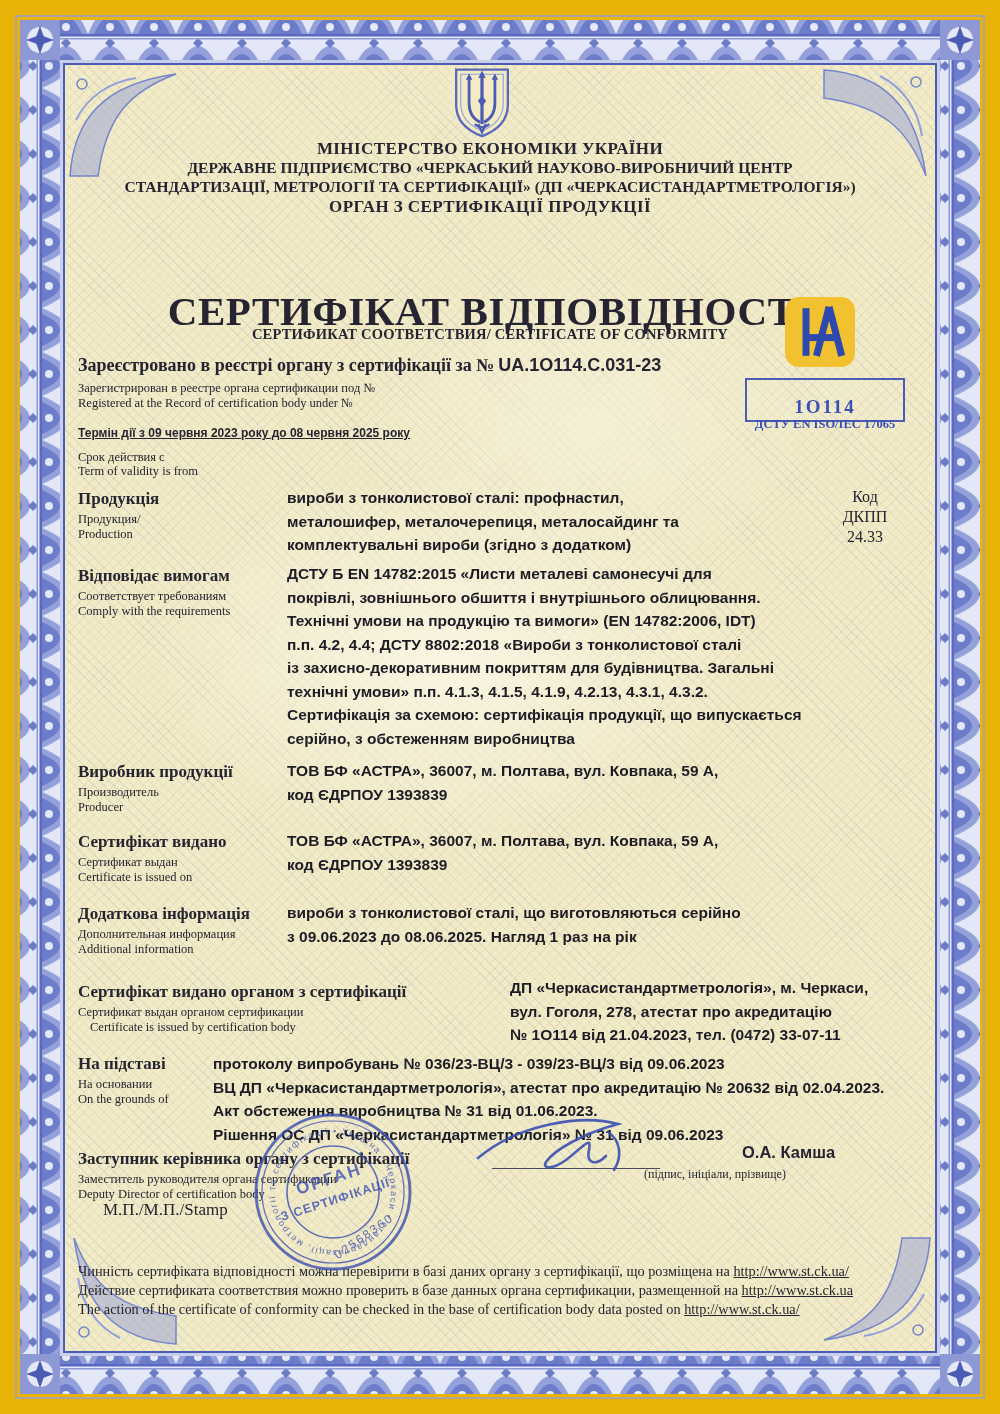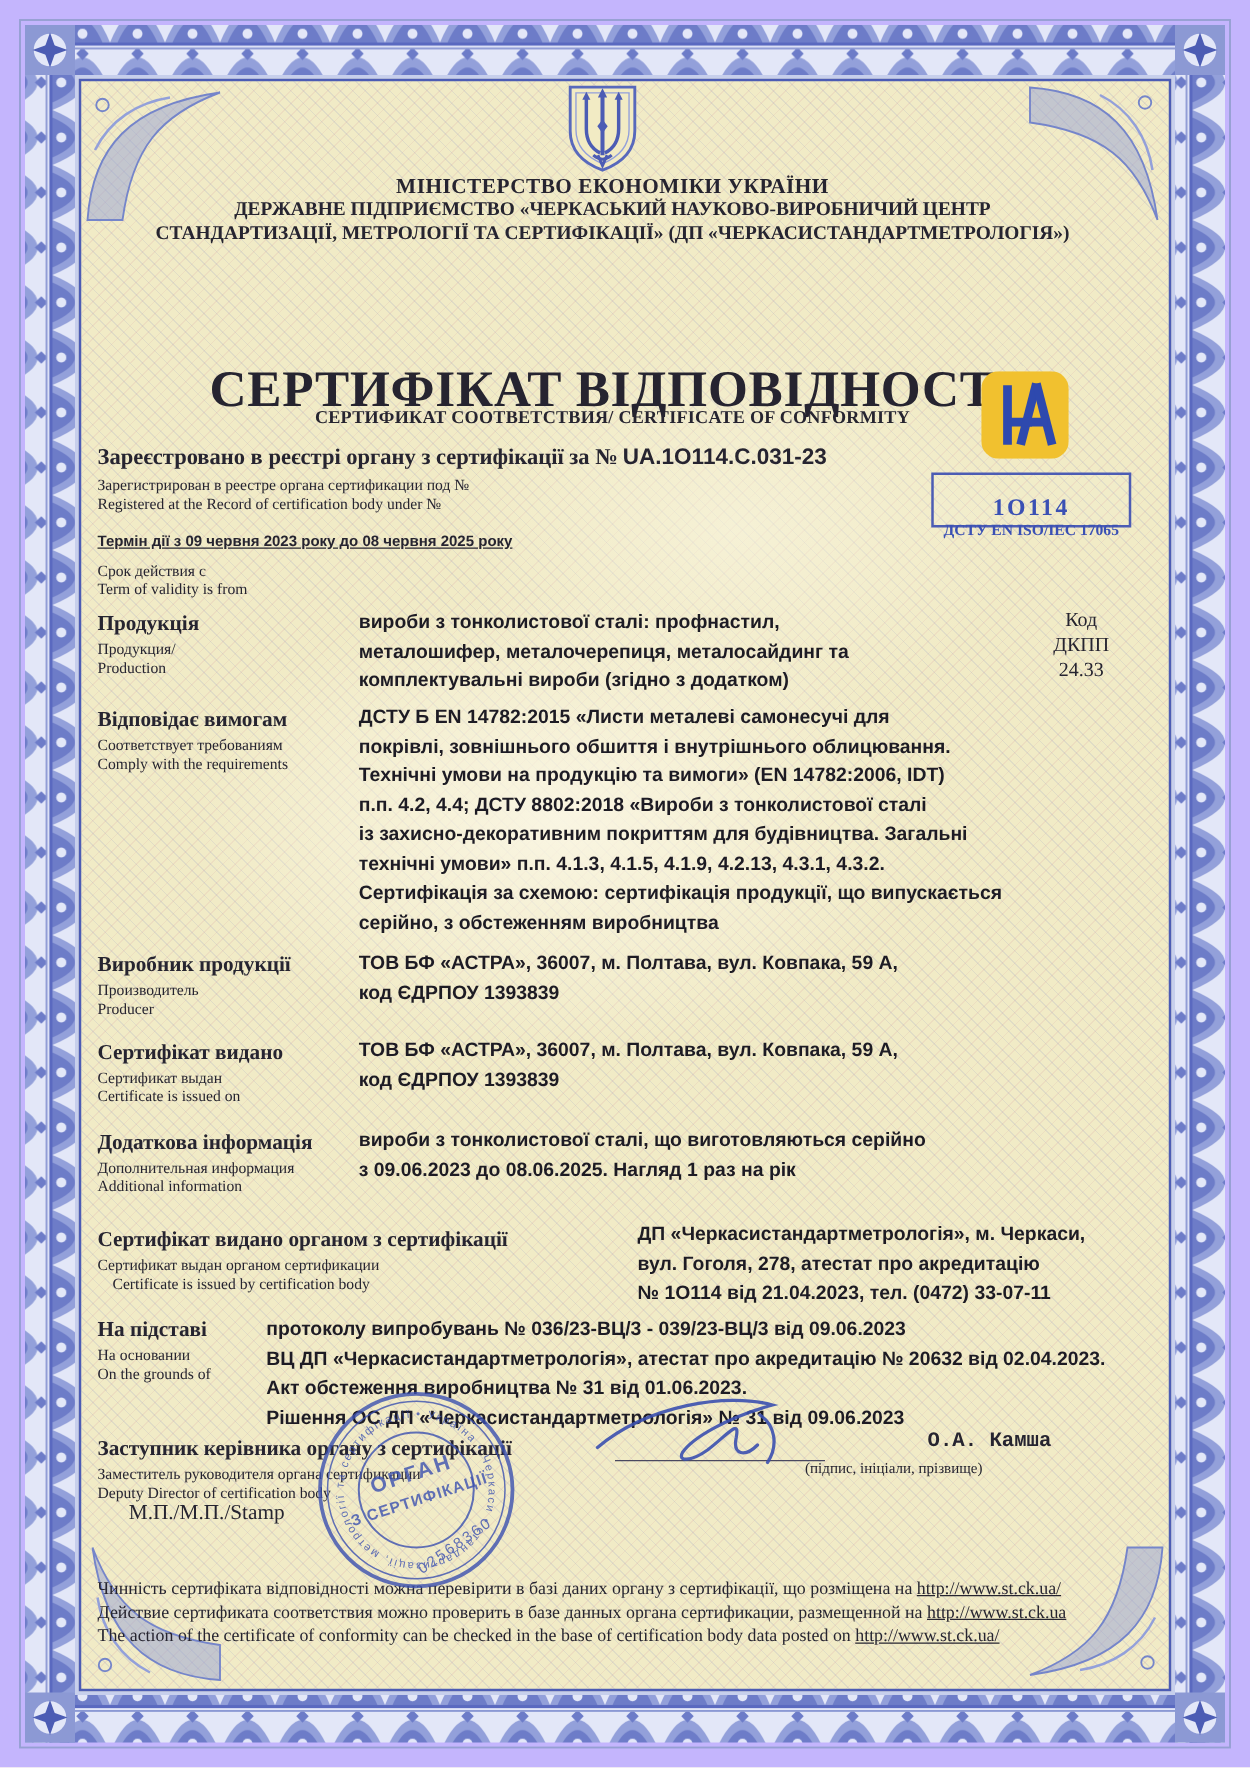--- a/index.html
+++ b/index.html
@@ -1,16 +1,16 @@
 <!DOCTYPE html>
 <html><head>
 <meta charset="utf-8">
 <style>
   html,body{margin:0;padding:0;background:#ffffff;}
-  .page{position:relative;width:1000px;height:1414px;background:#c4b5fd;overflow:hidden;
+  .page{position:relative;width:1000px;height:1414px;background:#eab308;overflow:hidden;
         font-family:"Liberation Serif",serif;color:#262430;}
   .abs{position:absolute;}
   .ctr{text-align:center;}
   svg{display:block;}
 
   
   .paper{position:absolute;left:63px;top:63px;width:870px;height:1286px;z-index:1;
     border:2px solid #4c5cb4; box-shadow:0 0 0 3px #c7cfec;
     background:
       radial-gradient(ellipse 420px 260px at 44% 46%, rgba(250,246,228,.95), rgba(250,246,228,0) 70%),
@@ -115,20 +115,21 @@
       <path d="M32 5 l4 8 h-8 z"></path>
       <path d="M18 8 l3.5 7 h-7 z"></path>
       <path d="M46 8 l3.5 7 h-7 z"></path>
       <path d="M32 32 l4.5 6 -4.5 6 -4.5 -6 z"></path>
     </g>
   </svg>
 
   <div class="abs content ctr hline1" style="left:60px;top:139px;width:860px;">МІНІСТЕРСТВО ЕКОНОМІКИ УКРАЇНИ</div>
   <div class="abs content ctr hline" style="left:60px;top:159px;width:860px;">ДЕРЖАВНЕ ПІДПРИЄМСТВО «ЧЕРКАСЬКИЙ НАУКОВО-ВИРОБНИЧИЙ ЦЕНТР</div>
   <div class="abs content ctr hline" style="left:60px;top:178px;width:860px;">СТАНДАРТИЗАЦІЇ, МЕТРОЛОГІЇ ТА СЕРТИФІКАЦІЇ» (ДП «ЧЕРКАСИСТАНДАРТМЕТРОЛОГІЯ»)</div>
+  <div class="abs content ctr hline1" style="left:60px;top:197px;width:860px;">ОРГАН З СЕРТИФІКАЦІЇ ПРОДУКЦІЇ</div>
 
   <div class="abs content ctr title-main" style="left:60px;top:287px;width:860px;">СЕРТИФІКАТ ВІДПОВІДНОСТІ</div>
   <div class="abs content ctr title-sub" style="left:60px;top:326px;width:860px;">СЕРТИФИКАТ СООТВЕТСТВИЯ/ CERTIFICATE OF CONFORMITY</div>
 
   <svg class="abs content" style="left:785px;top:297px;" width="70" height="70" viewBox="0 0 100 100">
     <rect width="100" height="100" rx="20" fill="#f1c12f"></rect>
     <g stroke="#2e49ae" stroke-width="10" fill="none">
       <path d="M30 16 V84"></path>
       <path d="M30 58 H58"></path>
       <path d="M63 14 L45 84"></path>
@@ -227,21 +228,21 @@
   <div class="abs content small" style="left:78px;top:1172px;">Заместитель руководителя органа сертификации</div>
   <div class="abs content small" style="left:78px;top:1187px;">Deputy Director of certification body</div>
 
   <div class="abs content sigline" style="left:492px;top:1130px;width:168px;height:38px;"></div>
   <svg class="abs content" style="left:470px;top:1112px;" width="210" height="62" viewBox="0 0 210 62">
     <g stroke="#3b50b0" stroke-width="2.6" fill="none" stroke-linecap="round" opacity=".9">
       <path d="M8 46 C 48 12 112 2 148 12 C 112 22 84 38 76 50 C 72 57 82 58 96 48 C 112 36 122 22 119 38 C 116 52 126 54 136 44"></path>
       <path d="M138 20 C 150 28 153 44 144 58"></path>
     </g>
   </svg>
-  <div class="abs content name" style="left:742px;top:1143px;font-family:Liberation Mono, monospace;">О.А. Камша</div>
+  <div class="abs content name" style="left:742px;top:1143px;">О.А. Камша</div>
   <div class="abs content cap ctr" style="left:615px;top:1167px;width:200px;">(підпис, ініціали, прізвище)</div>
 
   <div class="abs content mp" style="left:103px;top:1200px;">М.П./М.П./Stamp</div>
 
   <svg class="abs" style="left:243px;top:1102px;z-index:4;" width="180" height="180" viewBox="0 0 180 180">
     <defs>
       <path id="stampRing" d="M90,32 a58,58 0 1,1 -0.1,0 z" fill="none"></path>
     </defs>
     <g stroke="#3b50b0" fill="none" opacity=".8">
       <circle cx="90" cy="90" r="77" stroke-width="3"></circle>

